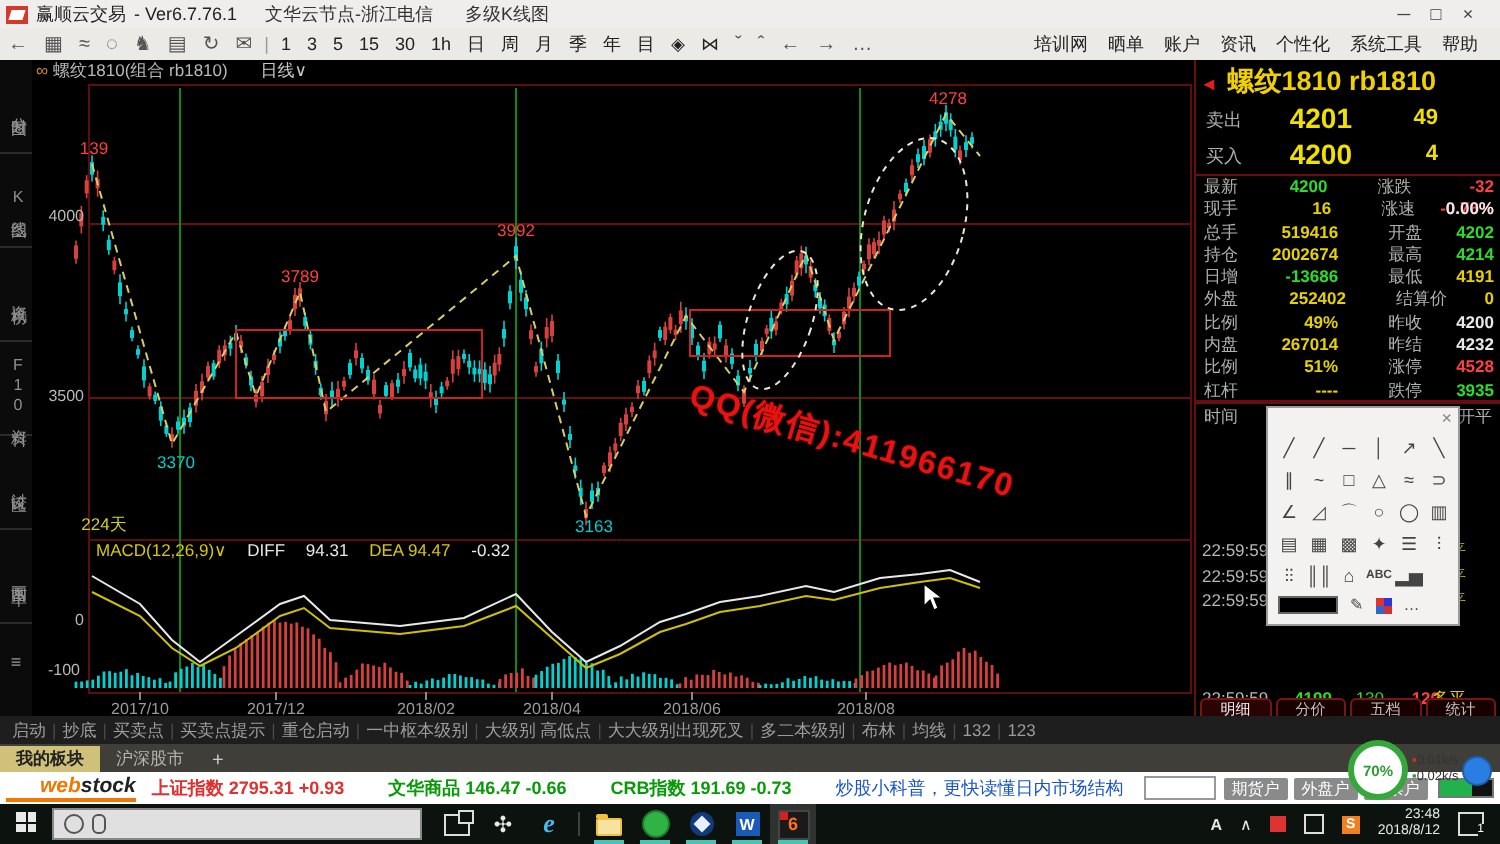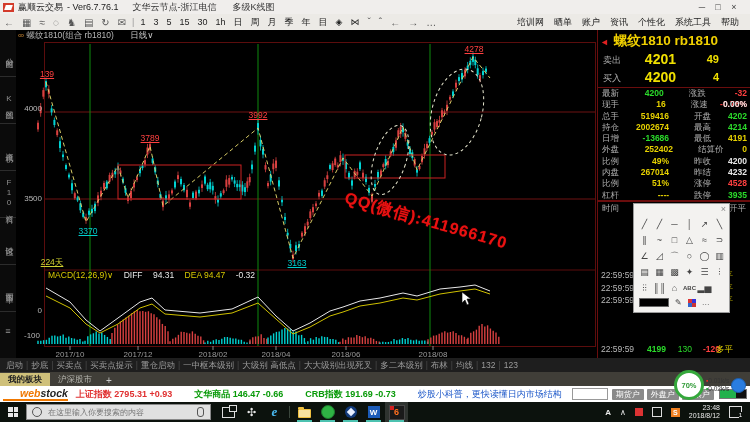--- a/index.html
+++ b/index.html
@@ -28,21 +28,21 @@
   .sidebar .vitem{writing-mode:vertical-rl;text-orientation:upright;color:#8f8f8f;font-size:8px;
                   height:46px;width:16px;display:flex;align-items:center;justify-content:center;
                   border-bottom:1px solid #2c2c2c;letter-spacing:1px;}
   .sidebar .menu{color:#999;font-size:9px;text-align:center;margin-top:14px;}
   
   .chart{position:absolute;left:16px;top:30px;width:581px;height:328px;background:#000;}
   .chead{position:absolute;left:2px;top:0;height:12px;font-size:8.5px;color:#b8b8b8;white-space:nowrap;}
   .chead .mark{color:#cc8833;}
   .chead .per{margin-left:14px;color:#c8c8c8;}
   #csvg{position:absolute;left:0;top:12px;}
-  .clab{position:absolute;font-size:8.5px;transform:translate(-50%,-50%);white-space:nowrap;text-decoration:underline;}
+  .clab{position:absolute;font-size:8.5px;transform:translate(-50%,-50%);white-space:nowrap;}
   .ylab{position:absolute;font-size:8px;color:#b8b8b8;transform:translate(-100%,-50%);}
   .dlab{position:absolute;font-size:8px;color:#9a9a9a;transform:translateX(-50%);top:320px;}
   .macdhead{position:absolute;left:32px;top:240px;font-size:8.5px;white-space:nowrap;}
   .macdhead .y{color:#d8c800;} .macdhead .w{color:#e8e8e8;margin-left:8px;}
   .watermark{position:absolute;left:332px;top:158px;color:#e81212;font-size:16px;font-weight:bold;
              transform:rotate(16deg);transform-origin:left top;letter-spacing:1px;text-shadow:0 0 1px #a00;}
   
   .rpanel{position:absolute;left:597px;top:30px;width:153px;height:328px;background:#000;border-left:1px solid #6a0d0d;font-size:9px;}
   .qtitle{position:absolute;left:0;top:2px;width:100%;color:#f0d000;font-size:13.5px;font-weight:bold;white-space:nowrap;}
   .qtitle .arr{color:#e02020;font-size:9px;margin:0 1px 0 2px;}
@@ -892,20 +892,26 @@
           <span class="tdir">多平</span>
         </div>
         <div class="trow" style="top: 168px;">
           <span class="tt">22:59:59</span>
           <span class="tp" style="color: rgb(43, 220, 43);">4200</span>
           <span class="tv" style="color: rgb(232, 232, 232);">16</span>
           <span class="td" style="color: rgb(232, 232, 232);">2</span>
           <span class="tdir">空开</span>
         </div>
       </div>
+    <div class="ttabs" id="ttabs">
+        <div class="tab on">明细</div>
+        <div class="tab">分价</div>
+        <div class="tab">五档</div>
+        <div class="tab">统计</div>
+      </div>
   </div>
 
   <div class="palette">
     <span class="close">×</span>
     <div class="grid" id="palgrid">
         <div class="cell">╱</div>
         <div class="cell">╱</div>
         <div class="cell">─</div>
         <div class="cell">│</div>
         <div class="cell">↗</div>
@@ -981,21 +987,20 @@
       <span class="r">▪</span><span>0.01k/s</span><br>
       <span class="g">▪</span><span>0.02k/s</span>
     </span>
     <span class="bluedot"></span>
   </div>
 
   <div class="taskbar">
     <span class="start"><span class="winlogo"><i></i><i></i><i></i><i></i></span></span>
     <span class="searchbox">
       <span class="circ"></span>
-      <input placeholder="在这里输入你要搜索的内容" style="">
       <span class="mic"></span>
     </span>
     <span class="tbicons">
       <span class="tbi">
           <span class="tview"></span>
         </span>
       <span class="tbi">
           <span class="pin">✣</span>
         </span>
       <span class="tbi">

